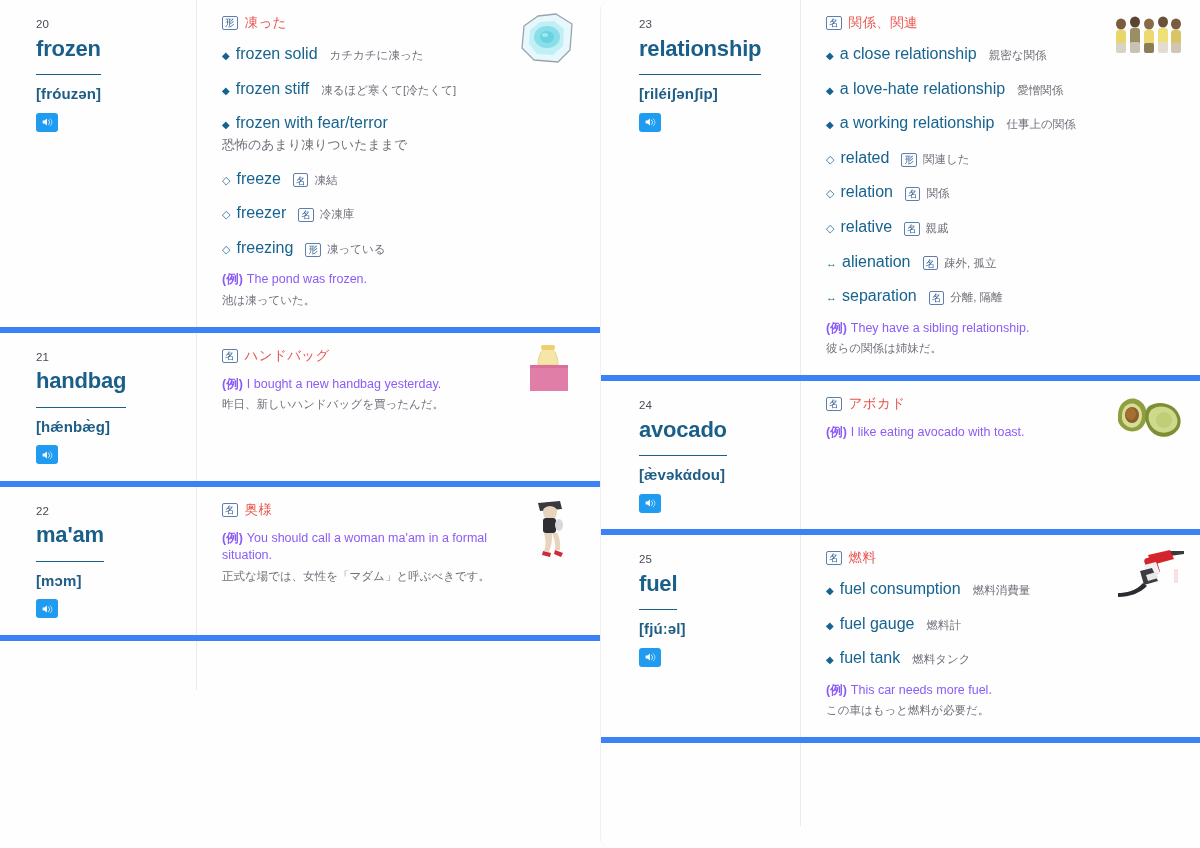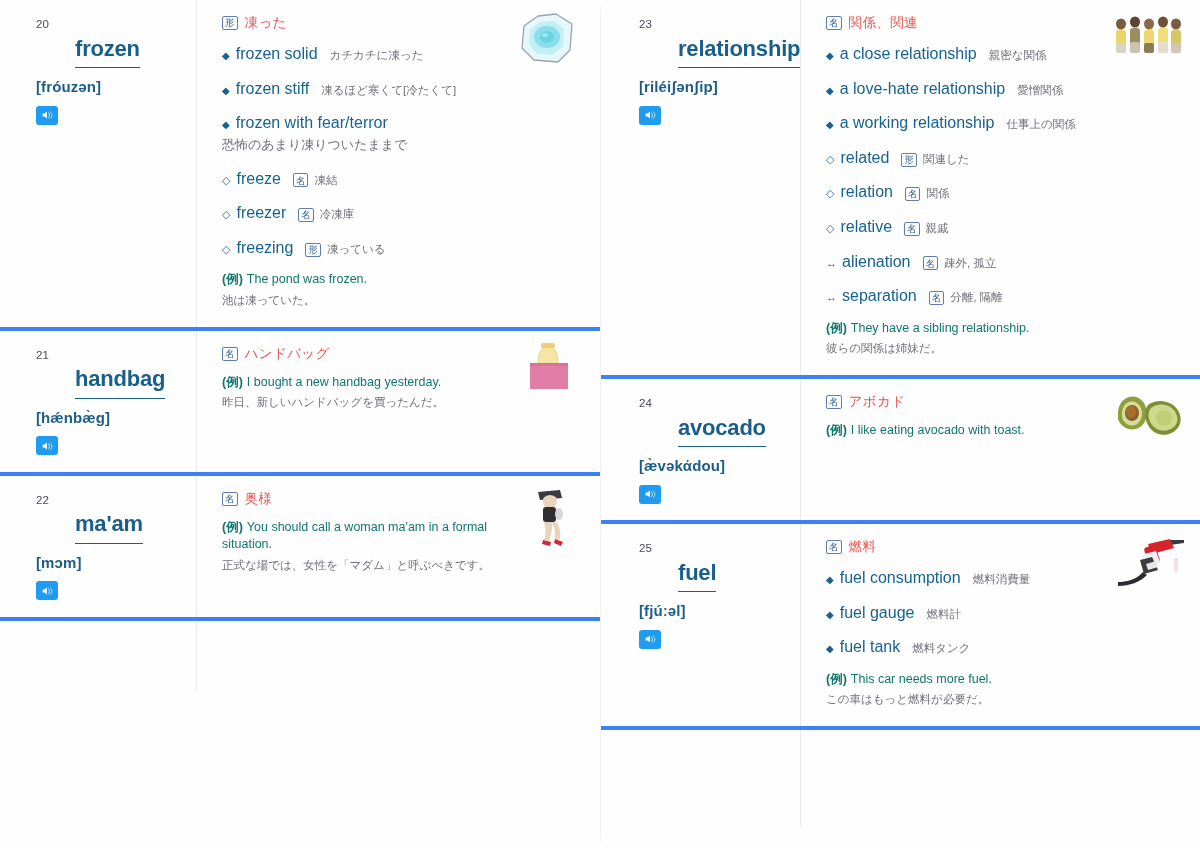--- a/index.html
+++ b/index.html
@@ -29,21 +29,21 @@
     top: 0;
     width: 1px;
     background: #eceaef;
   }
   .column.left .col-divider { left: 196px; height: 690px; }
   .column.right .col-divider { left: 199px; height: 826px; }
 
   .entry {
     display: flex;
     position: relative;
-    border-bottom: 4px solid #3b82f6;
+    border-bottom: 6px solid #3b82f6;
   }
   .entry:first-child { border-top: none; }
 
   .head-pane {
     width: 196px;
     flex: 0 0 196px;
     padding: 18px 12px 16px 36px;
   }
   .column.right .head-pane { width: 199px; flex: 0 0 199px; padding-left: 38px; }
 
@@ -55,23 +55,22 @@
     letter-spacing: 0.2px;
   }
   .headword {
     font-size: 22px;
     font-weight: 700;
     color: #1a5f8a;
     letter-spacing: -0.2px;
     line-height: 1.25;
     display: inline-block;
     border-bottom: 1.6px solid #1a5f8a;
-    padding-bottom: 5px;
+    padding-bottom: 12px;
     margin-bottom: 9px;
-    margin-left: 39px;
   }
   .phonetic {
     font-size: 15px;
     font-weight: 700;
     color: #1e5d85;
     line-height: 1.3;
     margin-bottom: 9px;
     letter-spacing: 0.1px;
   }
   .speaker-btn {
@@ -152,21 +151,21 @@
   .phrase-block .sub-jp {
     color: #6f6f78;
     font-size: 13px;
     line-height: 1.45;
   }
 
   .example {
     margin-top: 2px;
   }
   .example-en {
-    color: #0f766e;
+    color: #8b5cf6;
     font-size: 12.5px;
     line-height: 1.4;
     margin-bottom: 3px;
     max-width: 300px;
   }
   .example-en .ex-tag { font-weight: 700; margin-right: 4px; }
   .example-jp {
     color: #6f6f78;
     font-size: 11.5px;
     line-height: 1.45;

